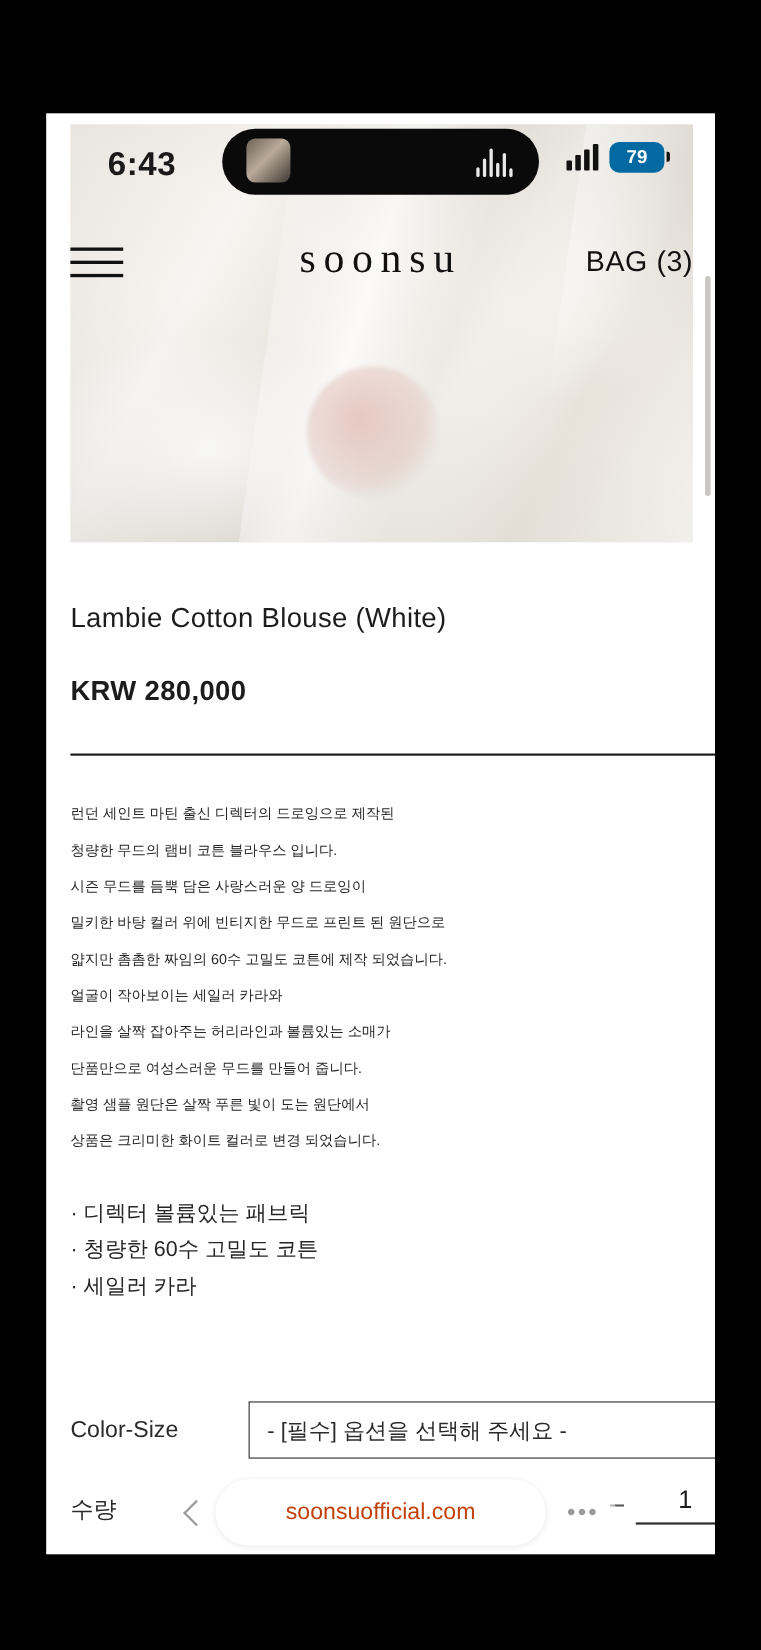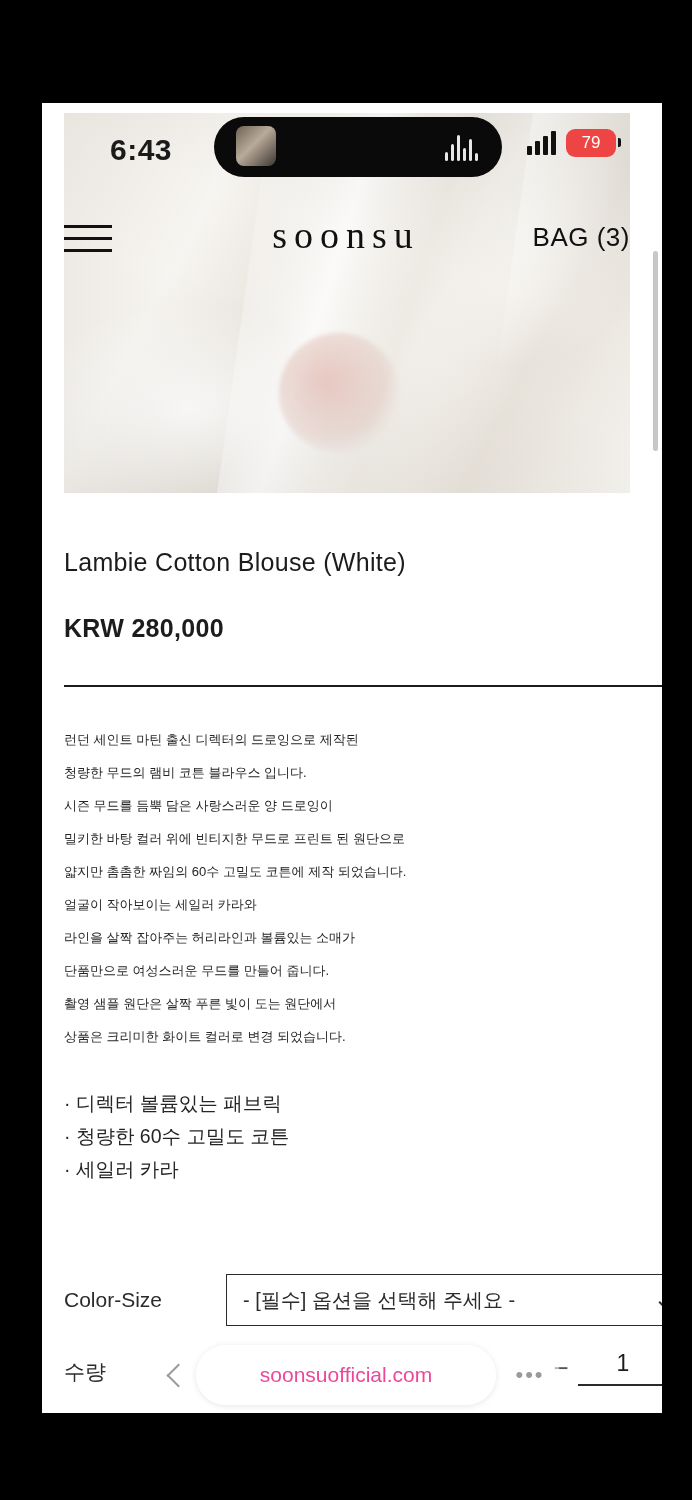--- a/index.html
+++ b/index.html
@@ -12,21 +12,20 @@
     font-family: "Liberation Sans", sans-serif;
   }
   #screen {
     position: absolute;
     left: 42px;
     top: 103px;
     width: 608px;
     height: 1310px;
     background: #ffffff;
     overflow: hidden;
-    padding-left: 12px;
   }
 
   
   .statusbar {
     position: relative;
     height: 92px;
     background: transparent;
   }
   .status-time {
     position: absolute;
@@ -88,24 +87,24 @@
     display: block;
     width: 5px;
     background: #111;
     border-radius: 1px;
   }
   .battery {
     position: relative;
     width: 50px;
     height: 28px;
     border-radius: 9px;
-    background: #ef4444;
+    background: #0369a1;
     color: #fff;
     font-size: 17px;
-    font-weight: normal;
+    font-weight: bold;
     display: flex;
     align-items: center;
     justify-content: center;
     letter-spacing: 0;
   }
   .battery::after {
     content: "";
     position: absolute;
     right: -5px;
     top: 9px;
@@ -357,21 +356,21 @@
     height: 60px;
     background: rgba(255,255,255,0.92);
     border-radius: 30px;
     display: flex;
     align-items: center;
     justify-content: center;
     box-shadow: 0 1px 6px rgba(0,0,0,0.10);
   }
   .url-text {
     font-size: 21px;
-    color: #ec4899;
+    color: #c2410c;
   }
   .nav-circle {
     position: absolute;
     top: 6px;
     width: 60px;
     height: 60px;
     border-radius: 50%;
     background: rgba(255,255,255,0.55);
     display: flex;
     align-items: center;

